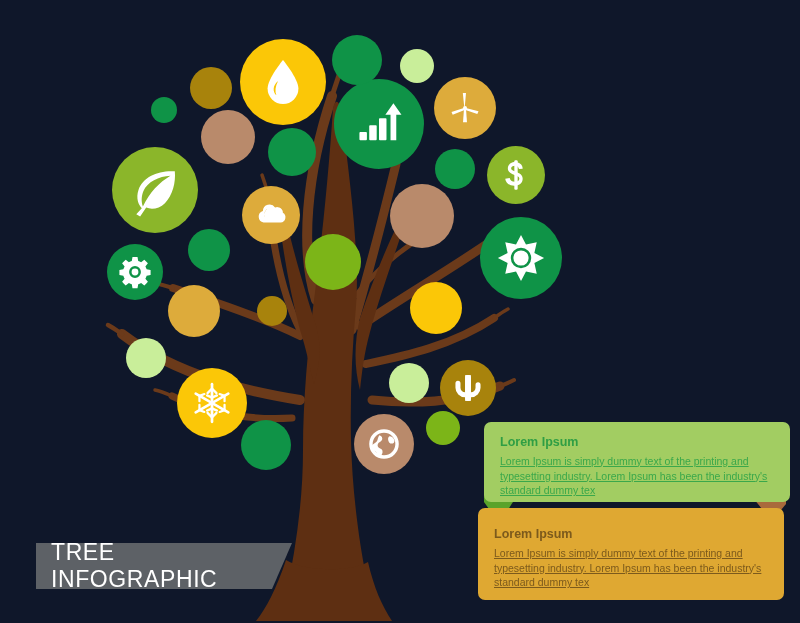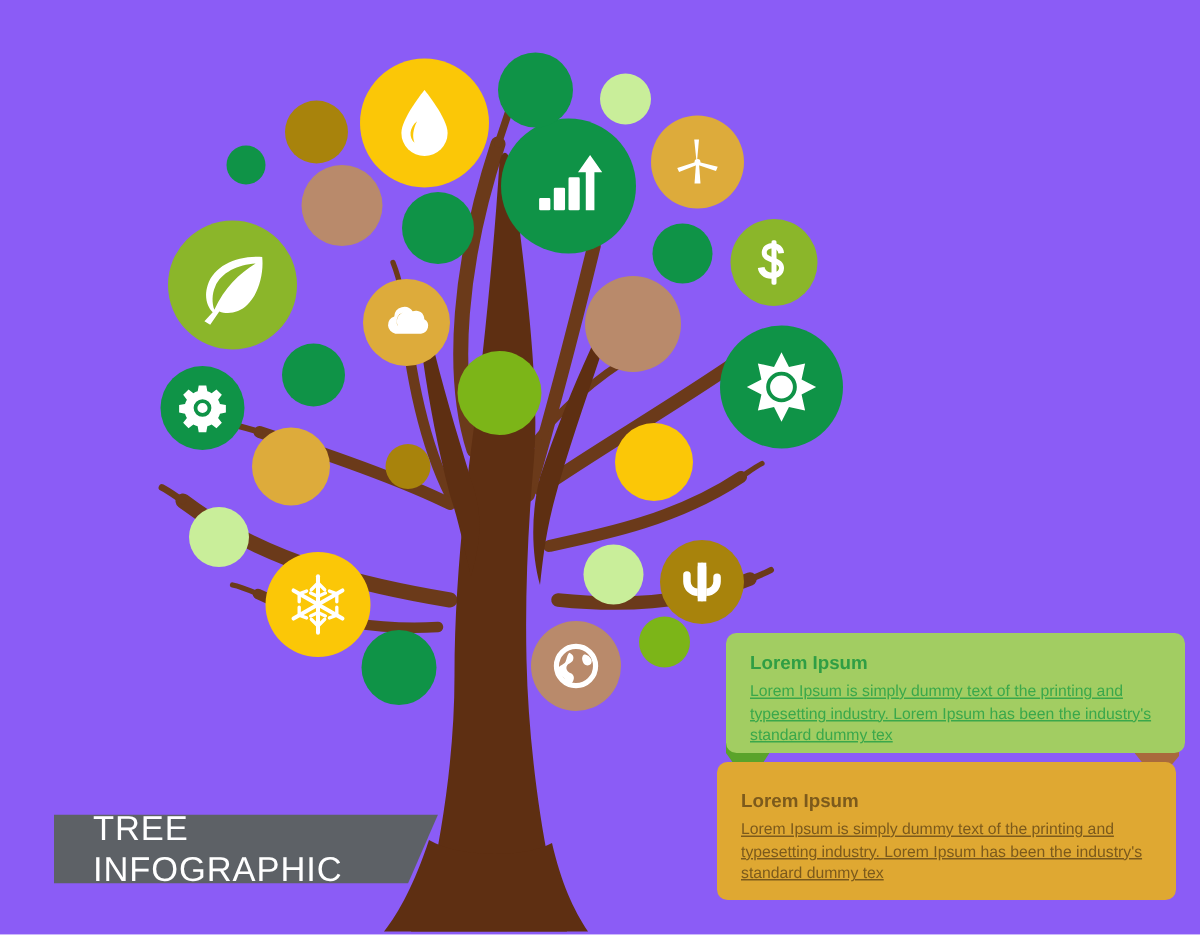--- a/index.html
+++ b/index.html
@@ -1,27 +1,27 @@
 <!DOCTYPE html>
 <html><head>
 <meta charset="utf-8">
 <style>
   html,body{margin:0;padding:0;background:#ffffff;}
   body{
     font-family:"Liberation Sans","DejaVu Sans",sans-serif;
     width:800px;height:623px;overflow:hidden;position:relative;
   }
-  #stage{position:relative;width:800px;height:623px;background:#8b5cf6;}
+  #stage{position:relative;width:800px;height:623px;background:#0f172a;}
   #art{position:absolute;left:0;top:0;width:800px;height:623px;}
 
   
   .banner{
     position:absolute;left:36px;top:543px;width:248px;height:46px;
     color:#ffffff;font-size:23px;letter-spacing:.6px;
-    display:flex;align-items:center;padding-left:26px;
+    display:flex;align-items:center;padding-left:15px;
     box-sizing:border-box;z-index:6;
   }
 
   
   .panel{position:absolute;box-sizing:border-box;z-index:5;}
   .panel .p-title{font-size:12.5px;font-weight:bold;margin:0 0 3px 0;line-height:1.25;}
   .panel .p-body{font-size:10.5px;line-height:1.42;margin:0;text-decoration:underline;}
 
   #panel-green{
     left:484px;top:422px;width:306px;height:80px;

